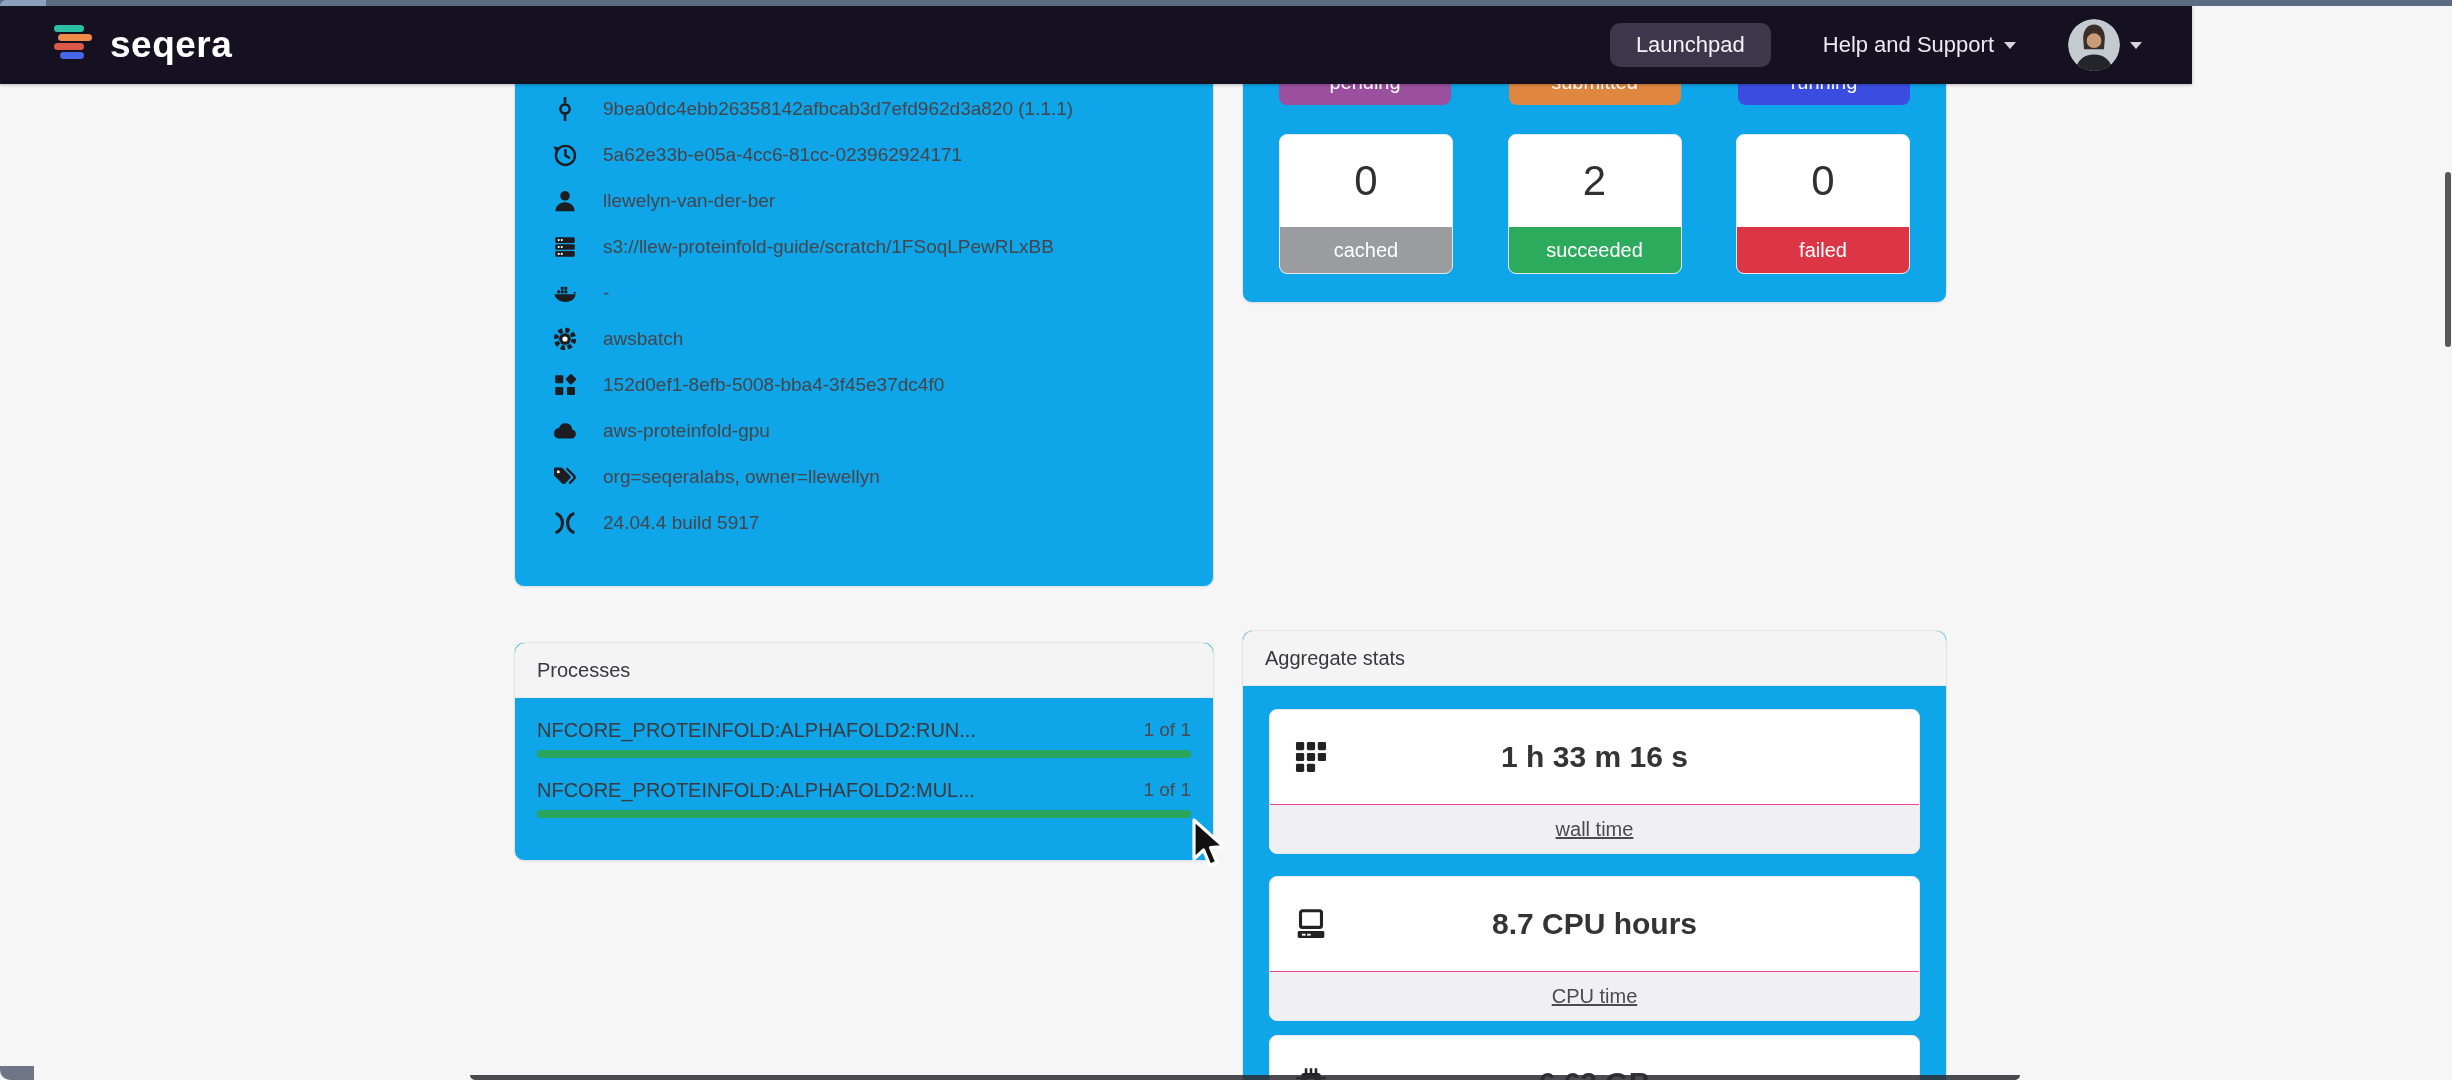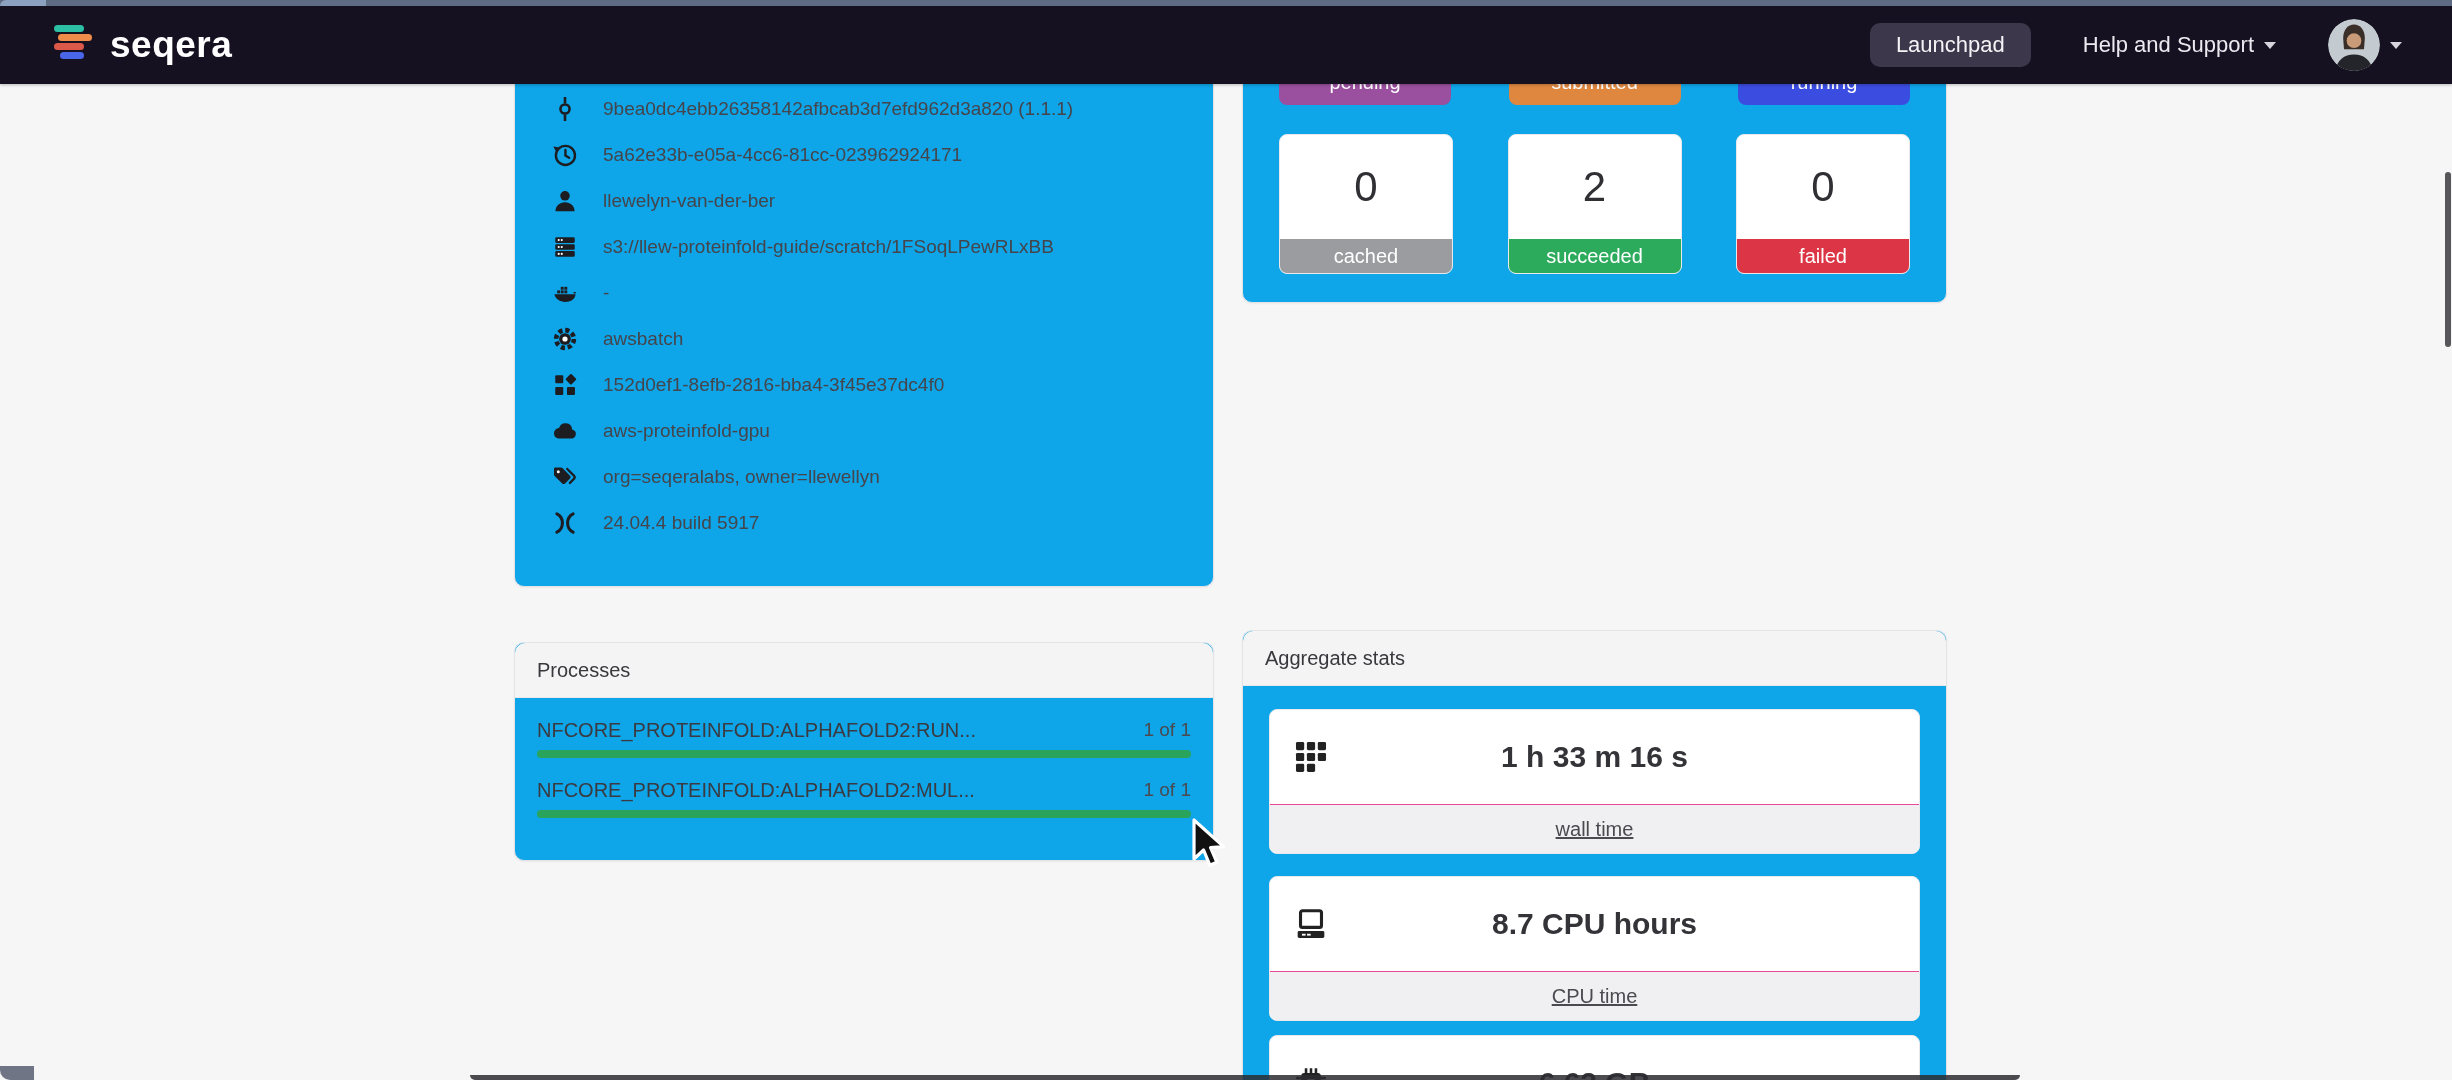--- a/index.html
+++ b/index.html
@@ -4,21 +4,21 @@
 <style>
   html,body{margin:0;padding:0;background:#f6f6f7;}
   #screen{position:relative;width:2452px;height:1080px;overflow:hidden;
     font-family:"Liberation Sans","DejaVu Sans",sans-serif;background:#f6f6f7;}
 
   
   .top-strip{position:absolute;left:0;top:0;width:2452px;height:6px;background:#5d6c82;z-index:30;}
   .top-strip-corner{position:absolute;left:0;top:0;width:46px;height:6px;background:#8ba1bf;border-top-left-radius:8px;z-index:31;}
 
   
-  .navbar{position:absolute;left:0;top:6px;width:2452px;height:78px;background:#161120;z-index:20;
+  .navbar{position:absolute;left:0;top:6px;width:2192px;height:78px;background:#161120;z-index:20;
     display:flex;align-items:center;justify-content:space-between;padding:0 50px;box-sizing:border-box;
     box-shadow:0 1px 3px rgba(0,0,0,.25);}
   .brand{display:flex;align-items:center;gap:14px;cursor:pointer;}
   .brand-text{color:#ffffff;font-size:37px;font-weight:600;letter-spacing:.5px;}
   .nav-right{display:flex;align-items:center;gap:52px;}
   .launchpad-btn{background:#3d374b;color:#f4f4f6;font-size:22px;border:none;border-radius:10px;
     height:44px;padding:0 26px;display:flex;align-items:center;cursor:pointer;}
   .help-menu{display:flex;align-items:center;gap:10px;color:#eceaf0;font-size:22px;cursor:pointer;}
   .caret{width:0;height:0;border-left:6px solid transparent;border-right:6px solid transparent;border-top:7px solid #d6d4dc;}
   .avatar-menu{display:flex;align-items:center;gap:10px;cursor:pointer;}
@@ -41,21 +41,21 @@
   .tasks-panel{left:1242px;top:20px;width:705px;height:283px;}
   .badges-row{position:absolute;left:0;top:38px;width:100%;padding:0 36px;box-sizing:border-box;
     display:flex;justify-content:space-between;}
   .status-badge{width:172px;height:46px;border-radius:8px;display:flex;align-items:center;justify-content:center;
     color:#ffffff;font-size:20px;cursor:pointer;}
   .cards-row{position:absolute;left:0;top:113px;width:100%;padding:0 36px;box-sizing:border-box;
     display:flex;justify-content:space-between;}
   .stat-card{width:172px;height:138px;border:1px solid #e9e9ec;border-radius:8px;background:#fff;
     display:flex;flex-direction:column;cursor:pointer;overflow:hidden;}
   .stat-count{flex:1;display:flex;align-items:center;justify-content:center;font-size:42px;font-weight:500;color:#2f2f34;}
-  .stat-footer{height:34px;display:flex;align-items:center;justify-content:center;color:#ffffff;font-size:20px;}
+  .stat-footer{height:46px;display:flex;align-items:center;justify-content:center;color:#ffffff;font-size:20px;}
 
   
   .processes-panel{left:514px;top:642px;width:700px;height:219px;}
   .processes-body{padding:12px 22px 0 22px;}
   .process-item{cursor:pointer;}
   .process-label-row{height:40px;display:flex;align-items:center;justify-content:space-between;}
   .process-name{font-size:20px;color:#3a3a40;}
   .process-count{font-size:19px;color:#4a4a50;}
   .process-bar{height:8px;border-radius:4px;width:100%;}
   .process-item + .process-item{margin-top:12px;}
@@ -199,21 +199,21 @@
       </li>
       <li class="details-row">
         <span class="d-icon">
           <svg width="26" height="26" viewBox="0 0 24 24" fill="#1c1c21">
             <rect x="3" y="3" width="7.4" height="7.4" rx="1"></rect>
             <rect x="13.8" y="3" width="7.4" height="7.4" rx="1" transform="rotate(45 17.5 6.7)"></rect>
             <rect x="3" y="13.8" width="7.4" height="7.4" rx="1"></rect>
             <rect x="13.8" y="13.8" width="7.4" height="7.4" rx="1"></rect>
           </svg>
         </span>
-        <span class="d-val">152d0ef1-8efb-2816-bba4-3f45e37dc4f0</span>
+        <span class="d-val">152d0ef1-8efb-5008-bba4-3f45e37dc4f0</span>
       </li>
       <li class="details-row">
         <span class="d-icon">
           <svg width="26" height="26" viewBox="0 0 24 24" fill="#1c1c21">
               <path d="M6.8 19h11.1a4.3 4.3 0 0 0 .7-8.5 6.2 6.2 0 0 0-12.1-1.2A4.7 4.7 0 0 0 6.8 19z"></path>
             </svg>
         </span>
         <span class="d-val">aws-proteinfold-gpu</span>
       </li>
       <li class="details-row">

